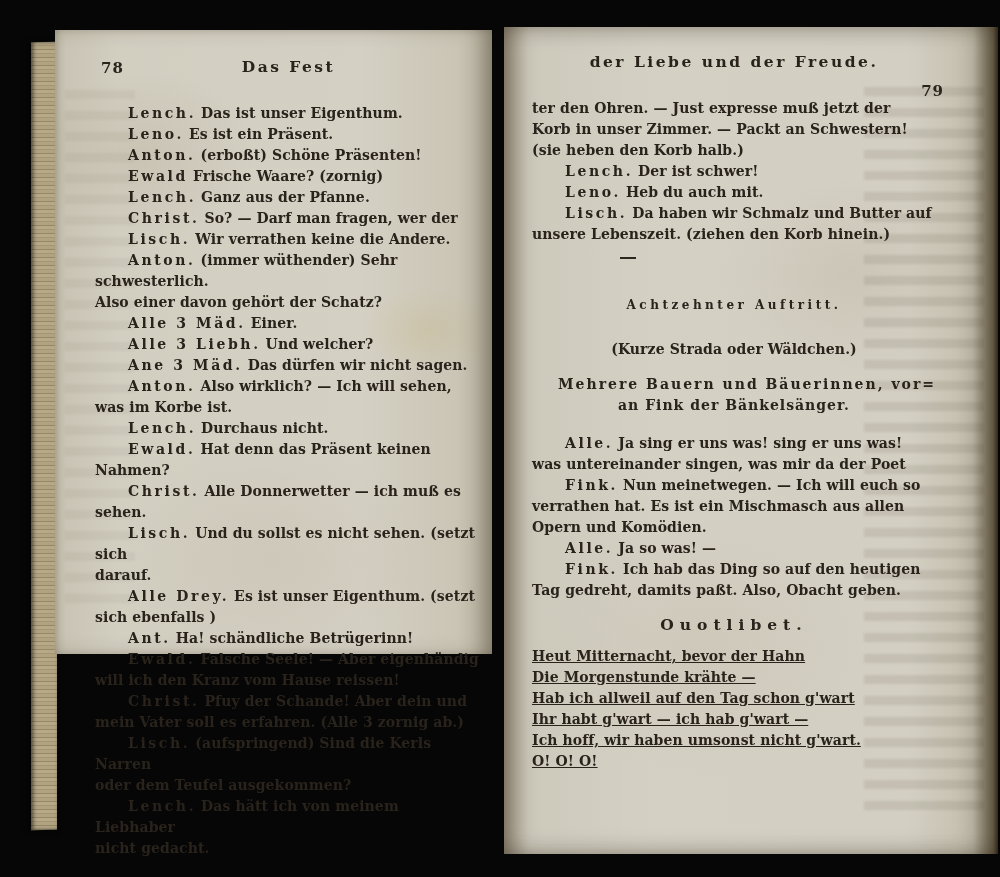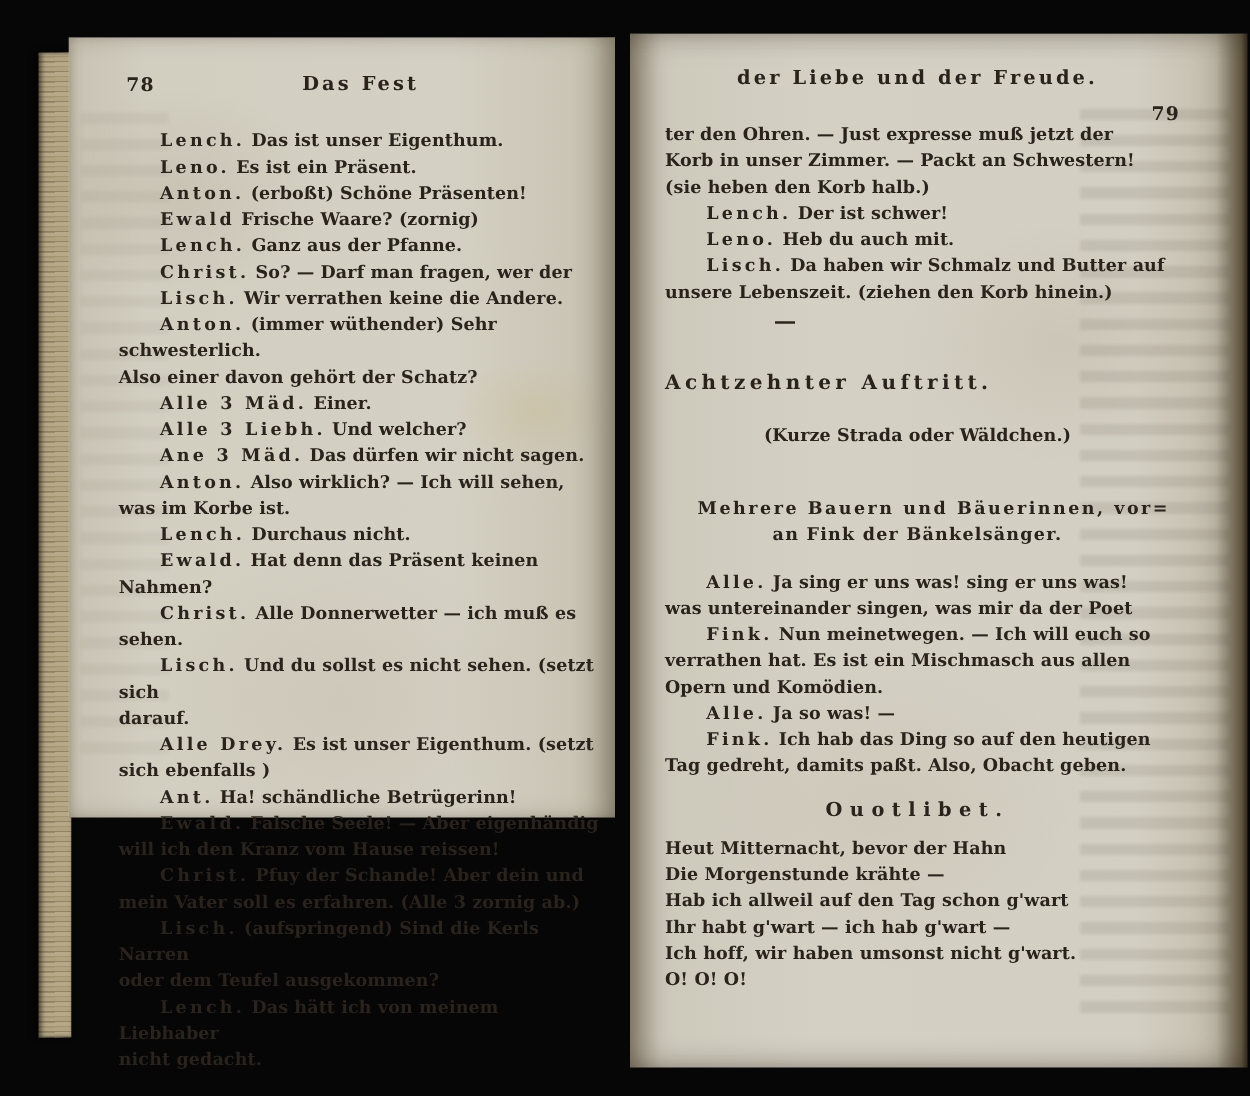--- a/index.html
+++ b/index.html
@@ -65,26 +65,26 @@
   }
   .page-num{position:absolute;font-size:15px;letter-spacing:1px;}
   .page-num.left{left:6px;top:2px;}
   .page-num.right{right:-8px;top:0;margin-top:30px;}
 
   .line{min-height:21px;}
   .speech{text-indent:33px;}
   .cont{text-indent:0;}
   .speaker{letter-spacing:2.6px;margin-right:5px;}
   .rule{width:16px;height:0;border-top:2px solid #2c261e;margin:12px 0 0 88px;}
-  .scene-heading{font-size:16px;letter-spacing:3.5px;margin:15px 0 23px;text-indent:0;}
-  .center-note{text-align:center;margin:0 0 37px;text-indent:0;}
+  .scene-heading{text-align:center;font-size:12px;letter-spacing:3.5px;margin:15px 0 23px;text-indent:0;}
+  .center-note{text-align:center;margin:0 0 14px;text-indent:0;}
   .cast{text-align:right;letter-spacing:2px;text-indent:0;}
   .cast2{text-align:center;letter-spacing:1px;margin-bottom:17px;text-indent:0;}
   .song-heading{text-align:center;font-size:15.5px;letter-spacing:6px;margin:13px 0 11px;text-indent:0;}
-  .verse{text-indent:0;}
+  .verse{text-indent:0;text-decoration:underline;}
 </style>
 </head>
 <body>
 
 <div class="scan">
 
   <div class="fore-edge"></div>
 
   <div class="page page-left">
     <div class="ghost"></div>

